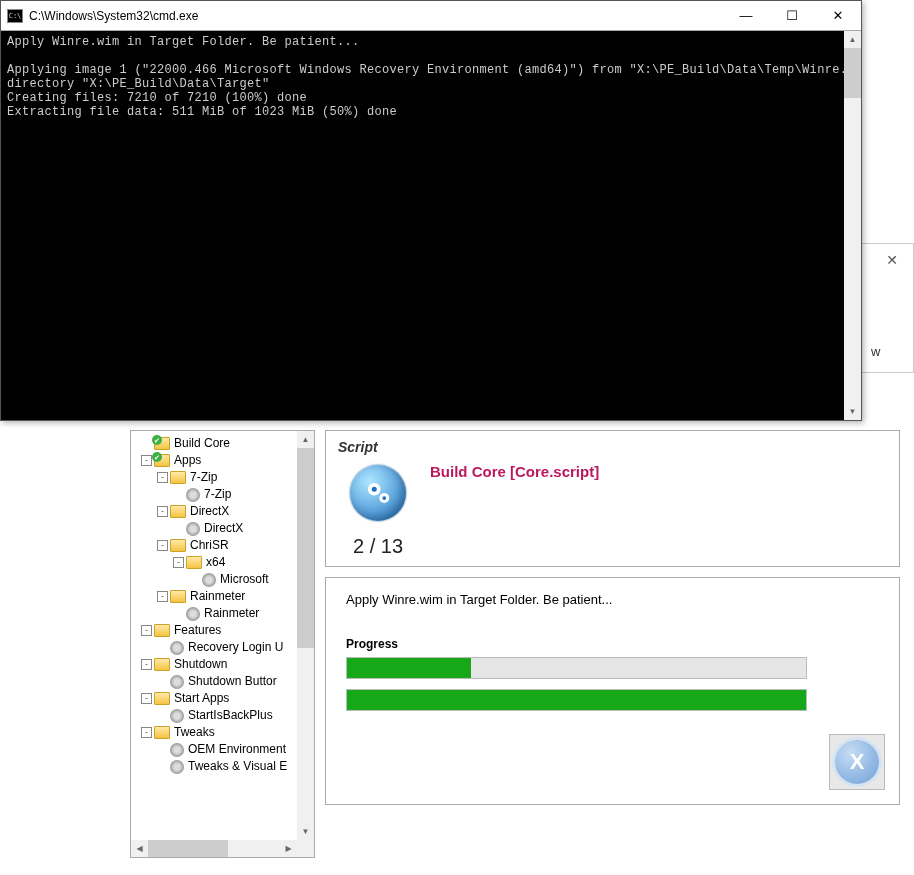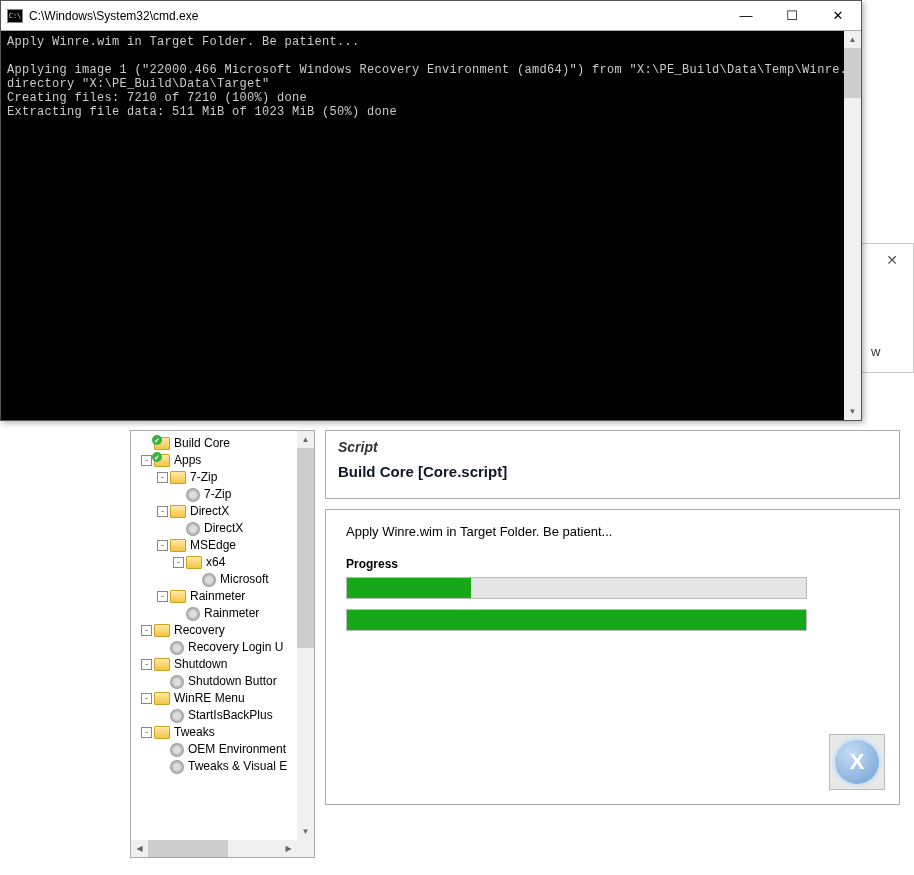--- a/index.html
+++ b/index.html
@@ -49,26 +49,26 @@
 
 .script-panel { flex: 1; display: flex; flex-direction: column; gap: 10px; }
 .card { border: 1px solid #aaa; background: #fff; padding: 8px 12px; }
 .section-label { font-style: italic; font-weight: bold; font-size: 14px; color: #333; margin-bottom: 6px; }
 .script-header { display: flex; gap: 12px; }
 .script-icon-col { width: 80px; display: flex; flex-direction: column; align-items: center; padding-top: 4px; }
 .script-big-icon { width: 56px; height: 56px; border-radius: 50%; background: radial-gradient(circle at 35% 30%, #aee6ff, #1a6fc4); display: flex; align-items: center; justify-content: center; box-shadow: inset -4px -4px 8px rgba(0,0,0,0.25), 0 0 2px #0a4d8c; }
 .script-big-icon svg { width: 30px; height: 30px; }
 .step-count { font-size: 20px; color: #222; margin-top: 14px; }
 .script-info { flex: 1; }
-.script-title { font-weight: bold; font-size: 15px; color: #0f172a; margin-bottom: 10px; margin-top: 2px; }
+.script-title { font-weight: bold; font-size: 15px; color: #be185d; margin-bottom: 10px; margin-top: 2px; }
 .script-desc { font-size: 13px; color: #222; line-height: 1.35; }
 .script-meta { display: flex; justify-content: flex-end; gap: 24px; font-style: italic; font-size: 12px; color: #444; margin-top: 16px; }
 .messages-card { flex: 1; position: relative; }
 .msg-text { font-size: 13px; color: #000; padding: 6px 8px 14px; }
-.progress-label { font-weight: bold; font-size: 12px; color: #000; margin: 4px 0 6px 8px; }
+.progress-label { font-weight: bold; font-size: 12px; color: #000; margin: 16px 0 6px 8px; }
 .progress-wrap { padding: 0 8px 6px; }
 .progress-bar { height: 22px; background: #e6e6e6; border: 1px solid #bbb; position: relative; margin-bottom: 10px; }
 .progress-fill { height: 100%; background: #17a81a; }
 .stop-btn { position: absolute; right: 14px; bottom: 14px; width: 56px; height: 56px; border: 1px solid #bbb; background: #e8e8e8; display: flex; align-items: center; justify-content: center; cursor: pointer; }
 .stop-circle { width: 44px; height: 44px; border-radius: 50%; background: radial-gradient(circle at 35% 30%, #c6dcf5, #6ea0d6); display: flex; align-items: center; justify-content: center; box-shadow: 0 0 0 3px #d6e4f2; }
 .stop-x { color: #fff; font-weight: bold; font-size: 22px; }
 </style>
 </head>
 <body>
 
@@ -138,21 +138,21 @@
         <div class="tree-item">
           <span class="tree-spacer" style="width: 40px;"></span>
           <span style="width: 13px; display: inline-block;"></span>
           <span class="gear-icon"></span>
           <span class="tree-label">DirectX</span>
         </div>
         <div class="tree-item">
           <span class="tree-spacer" style="width: 24px;"></span>
           <span class="tree-toggle">-</span>
           <span class="folder-icon folder-yellow"></span>
-          <span class="tree-label">MSEdge</span>
+          <span class="tree-label">ChriSR</span>
         </div>
         <div class="tree-item">
           <span class="tree-spacer" style="width: 40px;"></span>
           <span class="tree-toggle">-</span>
           <span class="folder-icon folder-yellow"></span>
           <span class="tree-label">x64</span>
         </div>
         <div class="tree-item">
           <span class="tree-spacer" style="width: 56px;"></span>
           <span style="width: 13px; display: inline-block;"></span>
@@ -168,21 +168,21 @@
         <div class="tree-item">
           <span class="tree-spacer" style="width: 40px;"></span>
           <span style="width: 13px; display: inline-block;"></span>
           <span class="gear-icon"></span>
           <span class="tree-label">Rainmeter</span>
         </div>
         <div class="tree-item">
           <span class="tree-spacer" style="width: 8px;"></span>
           <span class="tree-toggle">-</span>
           <span class="folder-icon folder-yellow"></span>
-          <span class="tree-label">Recovery</span>
+          <span class="tree-label">Features</span>
         </div>
         <div class="tree-item">
           <span class="tree-spacer" style="width: 24px;"></span>
           <span style="width: 13px; display: inline-block;"></span>
           <span class="gear-icon"></span>
           <span class="tree-label">Recovery Login U</span>
         </div>
         <div class="tree-item">
           <span class="tree-spacer" style="width: 8px;"></span>
           <span class="tree-toggle">-</span>
@@ -192,21 +192,21 @@
         <div class="tree-item">
           <span class="tree-spacer" style="width: 24px;"></span>
           <span style="width: 13px; display: inline-block;"></span>
           <span class="gear-icon"></span>
           <span class="tree-label">Shutdown Buttor</span>
         </div>
         <div class="tree-item">
           <span class="tree-spacer" style="width: 8px;"></span>
           <span class="tree-toggle">-</span>
           <span class="folder-icon folder-yellow"></span>
-          <span class="tree-label">WinRE Menu</span>
+          <span class="tree-label">Start Apps</span>
         </div>
         <div class="tree-item">
           <span class="tree-spacer" style="width: 24px;"></span>
           <span style="width: 13px; display: inline-block;"></span>
           <span class="gear-icon"></span>
           <span class="tree-label">StartIsBackPlus</span>
         </div>
         <div class="tree-item">
           <span class="tree-spacer" style="width: 8px;"></span>
           <span class="tree-toggle">-</span>
@@ -238,20 +238,35 @@
         </div>
       <div class="tree-hscroll-right">▶</div>
     </div>
     <div class="tree-corner"></div>
   </div>
 
   <div class="script-panel">
     <div class="card">
       <div class="section-label">Script</div>
       <div class="script-header">
+        <div class="script-icon-col">
+          <div class="script-big-icon">
+            <svg viewBox="0 0 24 24">
+                <g fill="#fff">
+                  <circle cx="9" cy="9" r="5"></circle>
+                  <circle cx="17" cy="16" r="4"></circle>
+                </g>
+                <g fill="#1a6fc4">
+                  <circle cx="9" cy="9" r="2"></circle>
+                  <circle cx="17" cy="16" r="1.5"></circle>
+                </g>
+              </svg>
+          </div>
+          <div class="step-count">2 / 13</div>
+        </div>
         <div class="script-info">
           <div class="script-title">Build Core [Core.script]</div>
         </div>
       </div>
     </div>
 
     <div class="card messages-card">
       <div class="msg-text">Apply Winre.wim in Target Folder. Be patient...</div>
       <div class="progress-label">Progress</div>
       <div class="progress-wrap" style="padding-right:80px">

